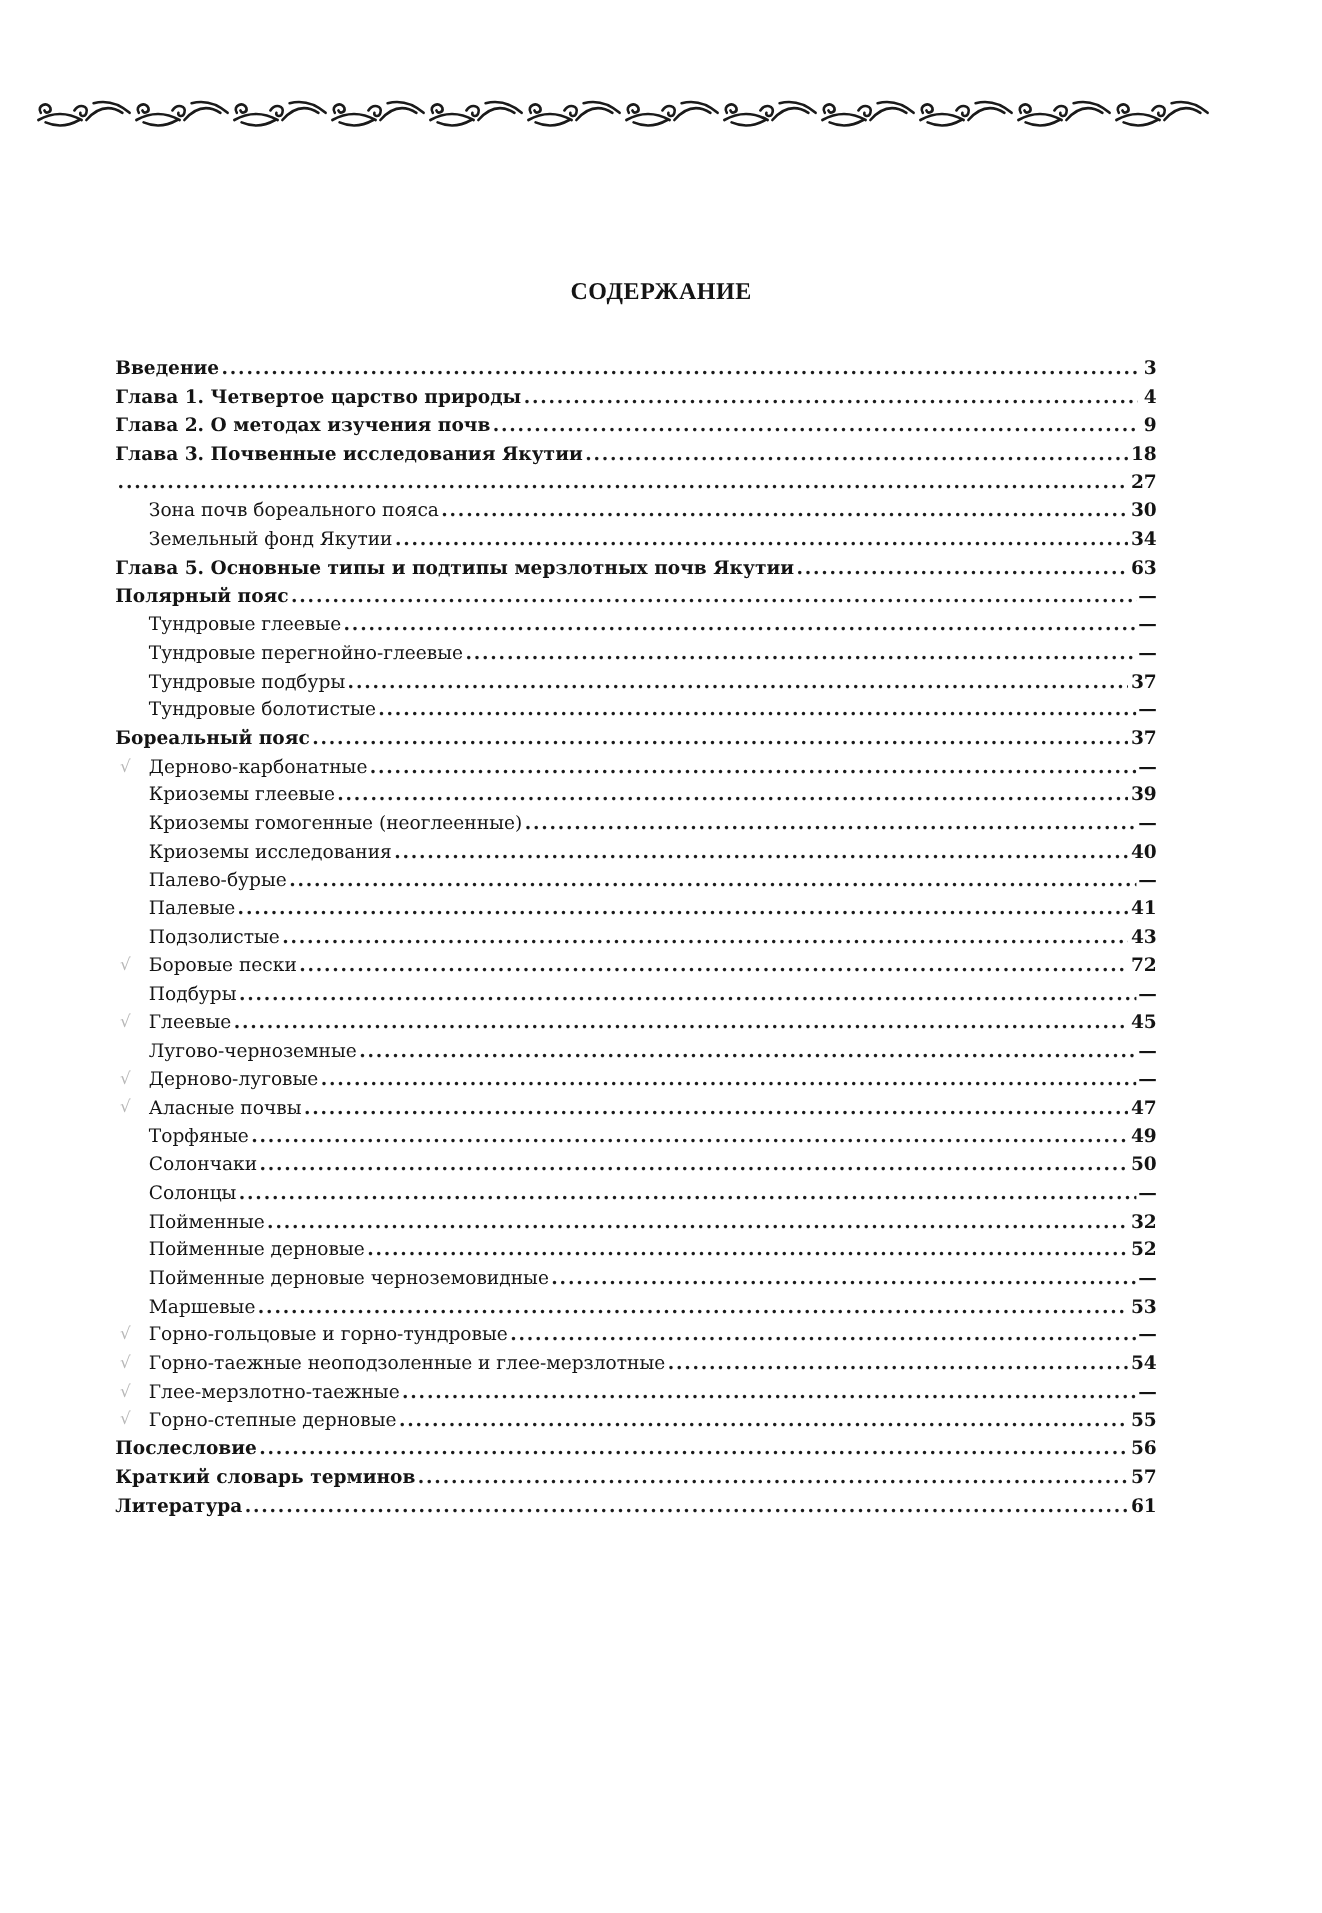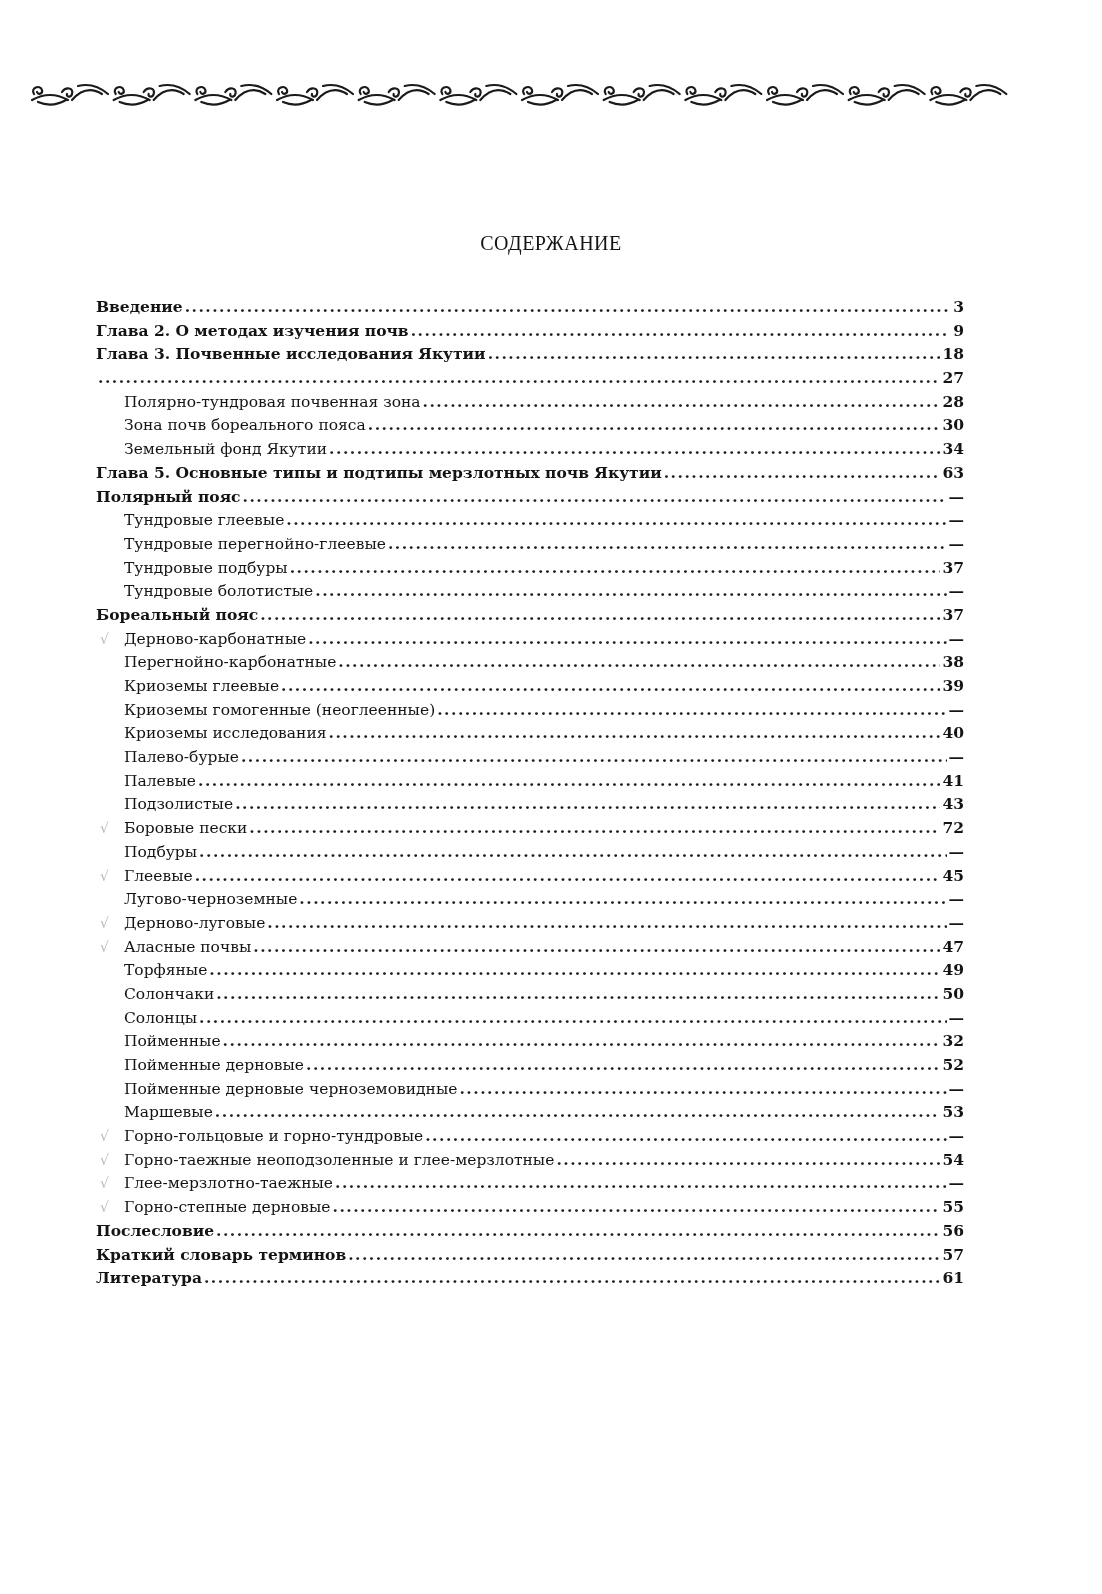--- a/index.html
+++ b/index.html
@@ -1,21 +1,21 @@
 <!DOCTYPE html>
 <html><head>
 <meta charset="utf-8">
 <style>
   html, body { margin: 0; padding: 0; background: #ffffff; }
   body { width: 1102px; height: 1594px; position: relative; overflow: hidden;
          font-family: "DejaVu Serif", "Liberation Serif", serif; color: #141414; }
   .ornament { position: absolute; left: 28px; top: 80px; width: 980px; height: 26px; }
   .ornament svg { display: block; }
   .title { position: absolute; left: 0; width: 1102px; top: 232px; text-align: center;
-           font-family: "Liberation Serif", serif; font-weight: normal; font-size: 20px; letter-spacing: 0.5px; }
+           font-family: "Liberation Serif", serif; font-weight: bold; font-size: 20px; letter-spacing: 0.5px; }
   .toc { position: absolute; left: 96px; top: 295px; width: 868px; }
   .row { display: flex; align-items: baseline; height: 23.7px; font-size: 15.5px; line-height: 23.7px; }
   .row.bold { font-weight: bold; align-items: center; }
   .row.sub .label { padding-left: 28px; }
   .label { white-space: nowrap; position: relative; }
   .dots { flex: 1; overflow: hidden; white-space: nowrap; margin: 0 2px; letter-spacing: 1.5px; font-weight: bold; color: #1a1a1a; }
   .dots::after { content: "........................................................................................................................................................................................................................"; }
   .page { white-space: nowrap; min-width: 14px; text-align: right; font-weight: bold; }
   .tick { position: absolute; left: 4px; top: 0; color: #b8b8b8; font-weight: normal; font-size: 14px; }
 </style>
@@ -125,39 +125,39 @@
 
 <div class="title">СОДЕРЖАНИЕ</div>
 
 <div class="toc" id="toc">
     <div class="row bold">
       <span class="label">Введение</span>
       <span class="dots"></span>
       <span class="page">3</span>
     </div>
     <div class="row bold">
+      <span class="label">Глава 1. Четвертое царство природы</span>
+      <span class="dots"></span>
+      <span class="page">4</span>
+    </div>
+    <div class="row bold">
       <span class="label">Глава 2. О методах изучения почв</span>
       <span class="dots"></span>
       <span class="page">9</span>
     </div>
     <div class="row bold">
       <span class="label">Глава 3. Почвенные исследования Якутии</span>
       <span class="dots"></span>
       <span class="page">18</span>
     </div>
     <div class="row bold">
       <span class="dots"></span>
       <span class="page">27</span>
     </div>
     <div class="row sub">
-      <span class="label">Полярно-тундровая почвенная зона</span>
-      <span class="dots"></span>
-      <span class="page">28</span>
-    </div>
-    <div class="row sub">
       <span class="label">Зона почв бореального пояса</span>
       <span class="dots"></span>
       <span class="page">30</span>
     </div>
     <div class="row sub">
       <span class="label">Земельный фонд Якутии</span>
       <span class="dots"></span>
       <span class="page">34</span>
     </div>
     <div class="row bold">
@@ -192,25 +192,20 @@
     </div>
     <div class="row bold">
       <span class="label">Бореальный пояс</span>
       <span class="dots"></span>
       <span class="page">37</span>
     </div>
     <div class="row sub">
       <span class="label">Дерново-карбонатные<span class="tick">√</span></span>
       <span class="dots"></span>
       <span class="page">—</span>
-    </div>
-    <div class="row sub">
-      <span class="label">Перегнойно-карбонатные</span>
-      <span class="dots"></span>
-      <span class="page">38</span>
     </div>
     <div class="row sub">
       <span class="label">Криоземы глеевые</span>
       <span class="dots"></span>
       <span class="page">39</span>
     </div>
     <div class="row sub">
       <span class="label">Криоземы гомогенные (неоглеенные)</span>
       <span class="dots"></span>
       <span class="page">—</span>

